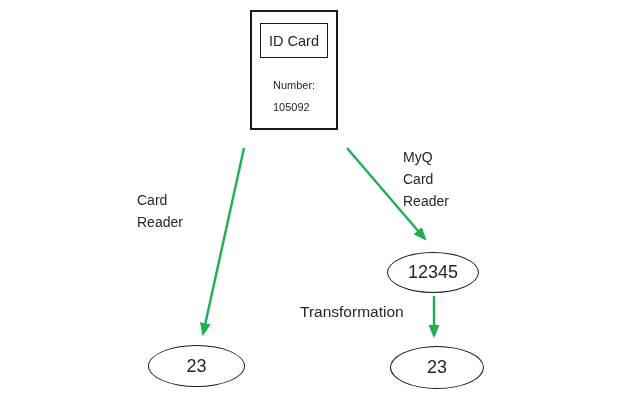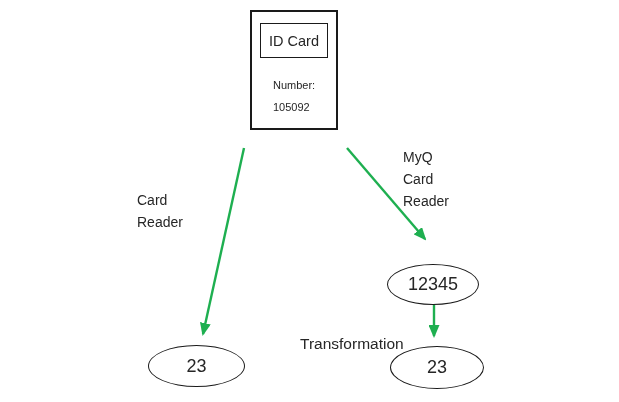--- a/index.html
+++ b/index.html
@@ -51,32 +51,32 @@
   }
 
   .edge-label {
     position: absolute;
     font-size: 14px;
     line-height: 22px;
     white-space: nowrap;
   }
   .label-third-party { left: 137px; top: 189px; }
   .label-myq        { left: 403px; top: 146px; }
-  .label-transformation { left: 300px; top: 301px; font-size: 15.5px; margin-top: 32px; }
+  .label-transformation { left: 300px; top: 301px; font-size: 15.5px; }
 
   .ellipse-node {
     position: absolute;
     border: 1.5px solid var(--outline, #1a1a1a);
     border-radius: 50%;
     background: #ffffff;
     display: flex; align-items: center; justify-content: center;
     font-size: 18px;
   }
   .node-third-party-result { left: 148px; top: 345px; width: 95px; height: 40px; }
-  .node-myq-result         { left: 387px; top: 264px; width: 90px; height: 39px; }
+  .node-myq-result         { left: 387px; top: 252px; width: 90px; height: 39px; }
   .node-transformed-result { left: 390px; top: 346px; width: 92px; height: 41px; }
 </style>
 </head>
 <body>
 
 <div class="canvas">
 
   <div class="id-card">
     <div class="id-card-titlebox">
       <span>ID Card</span>

